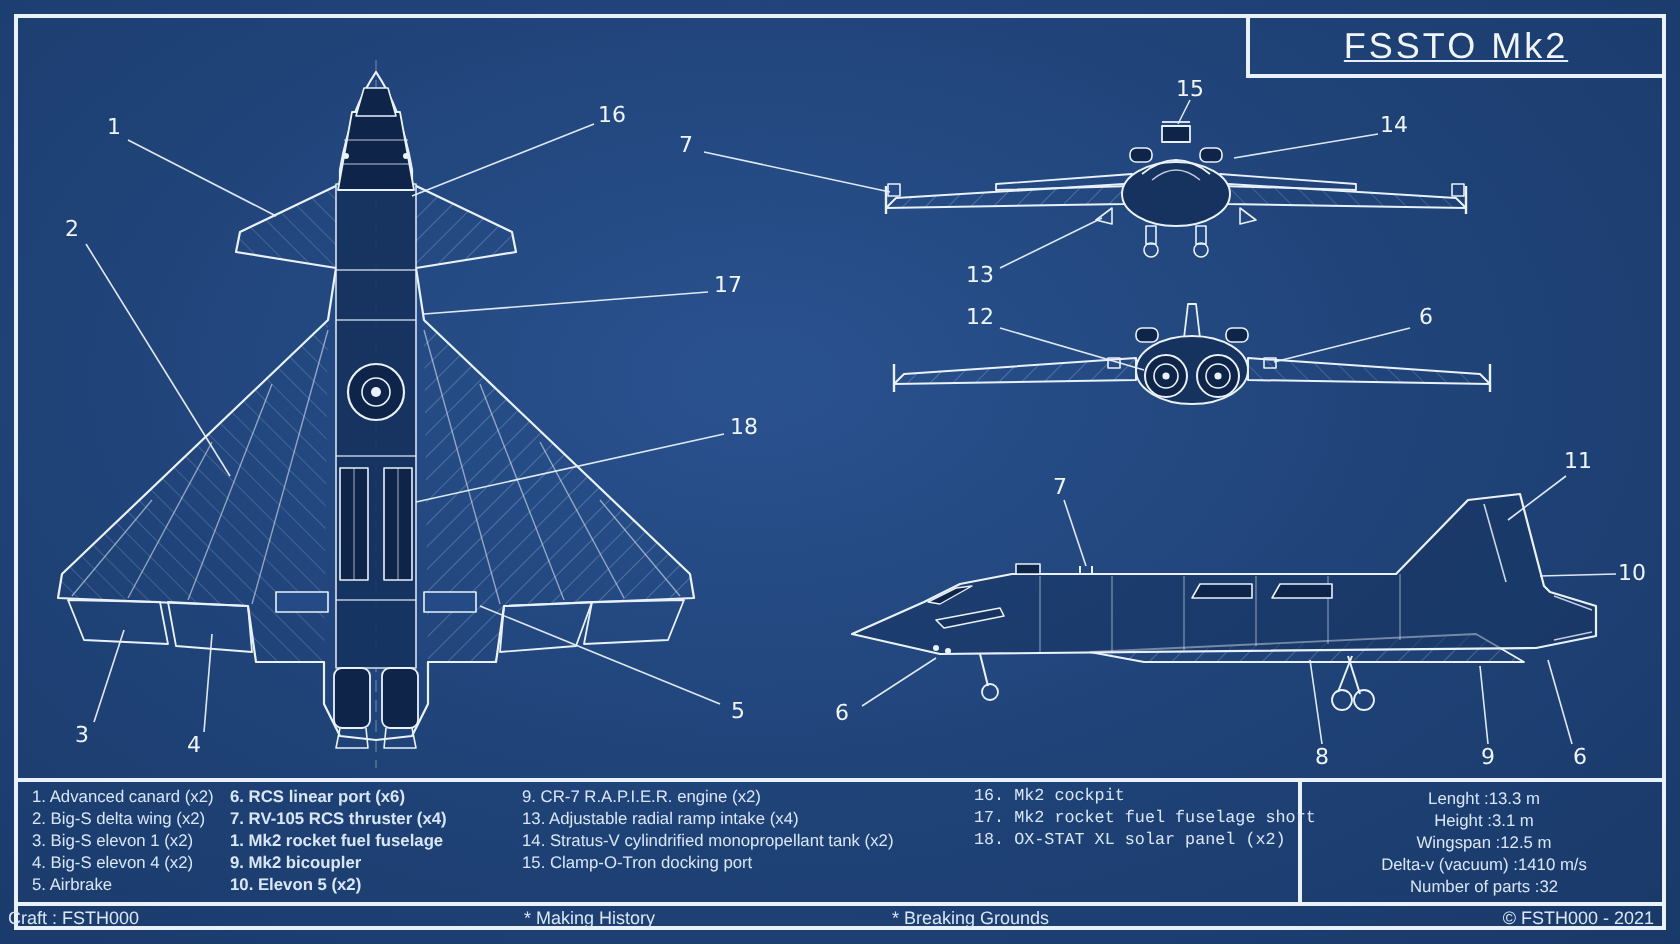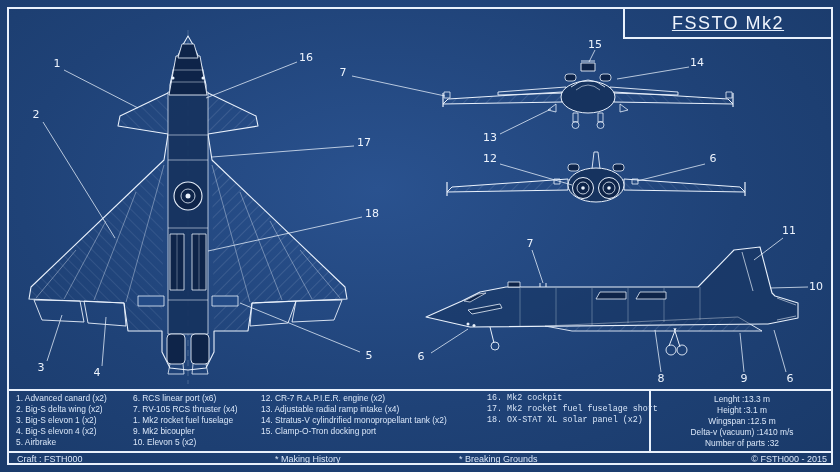--- a/index.html
+++ b/index.html
@@ -16,25 +16,25 @@
     position:absolute; top:7px; right:7px; width:210px; height:32px;
     border:2px solid #e9f1fc; display:flex; align-items:center; justify-content:center;text-decoration:underline;
   }
   .title-box span { font-size:18px; letter-spacing:1.5px; color:#f0f5fd; }
   .hr { position:absolute; left:7px; right:7px; height:2px; background:#e9f1fc; }
   .hr-legend { top:389px; }
   .hr-footer { top:451px; }
   .vline { position:absolute; left:649px; top:389px; width:2px; height:64px; background:#e9f1fc; }
   .legend { position:absolute; left:9px; top:393px; width:638px; height:56px; font-size:8.4px; color:#d9e6f8; }
   .legend-col { position:absolute; top:0; white-space:nowrap; line-height:11px; }
-  .col1 { left:7px; } .col2 { left:124px; } .col3 { left:252px; } .col4 { left:478px;font-family:Liberation Mono, monospace; }
+  .col1 { left:7px; } .col2 { left:106px;font-weight:bold; } .col3 { left:252px; } .col4 { left:478px;font-family:Liberation Mono, monospace; }
   .stats { position:absolute; left:655px; top:392px; width:174px; height:58px;
            display:flex; flex-direction:column; justify-content:space-between; font-size:8.4px; color:#d9e6f8; padding:2px 0; }
   .stats-row { display:flex; justify-content:center; }
-  .footer { position:absolute; left:13px; right:9px; top:454px; height:11px; font-size:9px; line-height:10px; color:#d9e6f8; }
+  .footer { position:absolute; left:0; right:9px; top:454px; height:11px; font-size:9px; line-height:10px; color:#d9e6f8; }
   .f-left { position:absolute; left:4px; }
   .f-c1 { position:absolute; left:262px; }
   .f-c2 { position:absolute; left:446px; }
   .f-right { position:absolute; right:4px; }
 </style>
 </head>
 <body>
 
 <div class="page">
   <div class="frame"></div>
@@ -232,21 +232,21 @@
         <div class="legend-item">5. Airbrake</div>
       </div>
     <div class="legend-col col2">
         <div class="legend-item">6. RCS linear port (x6)</div>
         <div class="legend-item">7. RV-105 RCS thruster (x4)</div>
         <div class="legend-item">1. Mk2 rocket fuel fuselage</div>
         <div class="legend-item">9. Mk2 bicoupler</div>
         <div class="legend-item">10. Elevon 5 (x2)</div>
       </div>
     <div class="legend-col col3">
-        <div class="legend-item">12. CR-7 R.A.P.I.E.R. engine (x2)</div>
+        <div class="legend-item">9. CR-7 R.A.P.I.E.R. engine (x2)</div>
         <div class="legend-item">13. Adjustable radial ramp intake (x4)</div>
         <div class="legend-item">14. Stratus-V cylindrified monopropellant tank (x2)</div>
         <div class="legend-item">15. Clamp-O-Tron docking port</div>
       </div>
     <div class="legend-col col4">
         <div class="legend-item">16. Mk2 cockpit</div>
         <div class="legend-item">17. Mk2 rocket fuel fuselage short</div>
         <div class="legend-item">18. OX-STAT XL solar panel (x2)</div>
       </div>
   </div>
@@ -271,15 +271,15 @@
       <div class="stats-row">
       <span class="stats-label">Number of parts :</span>
       <span class="stats-value">32</span>
     </div>
     </div>
 
   <div class="footer">
     <span class="f-left">Craft : FSTH000</span>
     <span class="f-c1">* Making History</span>
     <span class="f-c2">* Breaking Grounds</span>
-    <span class="f-right">© FSTH000 - 2015</span>
+    <span class="f-right">© FSTH000 - 2021</span>
   </div>
 </div>
 
 </body></html>

